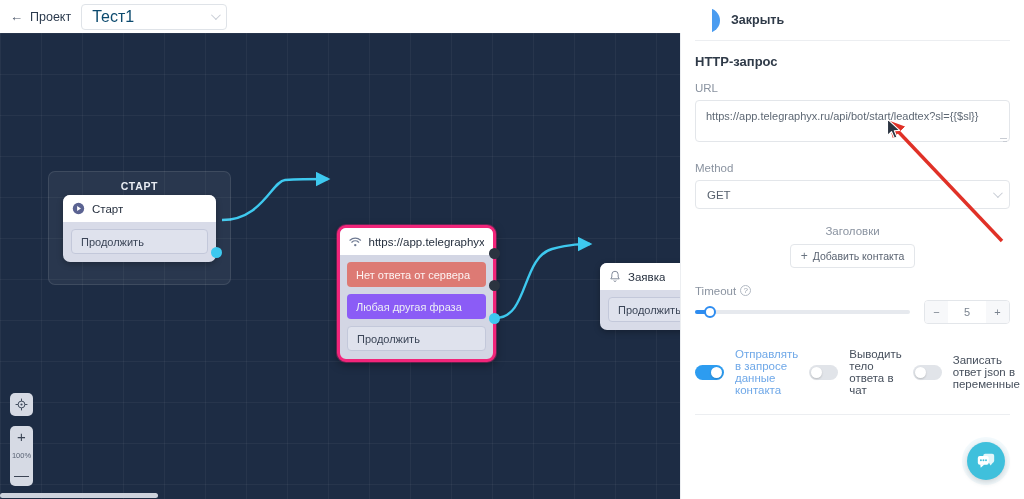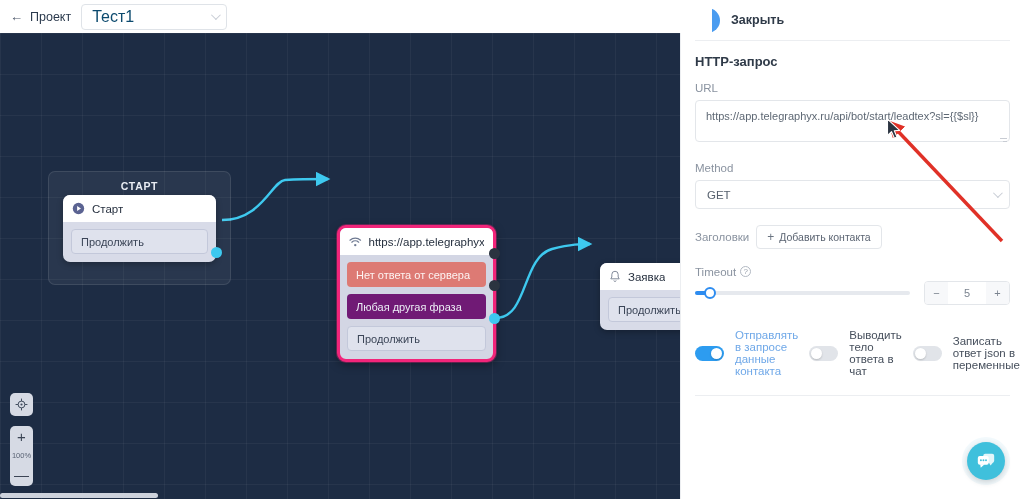--- a/index.html
+++ b/index.html
@@ -67,21 +67,21 @@
     gap: 7px; padding: 0 9px;
   }
   .node-title { font-size: 11.5px; color: #26303f; white-space: nowrap; overflow: hidden; }
   .node-body { padding: 7px 8px 8px 8px; display: flex; flex-direction: column; gap: 7px; }
   .node-btn {
     height: 25px; border-radius: 4px; display: flex; align-items: center;
     padding: 0 9px; font-size: 11px; cursor: pointer;
   }
   .btn-plain { background: #dfe2ed; border: 1px solid #c3c8da; color: #3b4557; }
   .btn-red   { background: #dd7a74; color: #fdf3f2; }
-  .btn-purple{ background: #701a75; color: #eceef6; }
+  .btn-purple{ background: #8b5cf6; color: #eceef6; }
 
   #node-start { left: 63px; top: 162px; width: 153px; }
   #node-http  { left: 337px; top: 192px; width: 159px;
                 border: 3px solid #f2257a; background: #d3d6e4; border-radius: 9px;
                 box-shadow: 0 0 0 1px rgba(242,37,122,.35), 0 3px 10px rgba(0,0,0,.35); }
   #node-http .node-body { padding: 7px 7px 8px 7px; }
   #node-zayavka { left: 600px; top: 230px; width: 140px; }
 
   
   .dot { position: absolute; width: 11px; height: 11px; border-radius: 50%; }
@@ -147,21 +147,21 @@
   .resize-grip i:nth-child(1) { width: 7px; margin-left: 0; }
   .resize-grip i:nth-child(2) { width: 4px; margin-left: 3px; }
 
   .select-box {
     width: 100%; height: 29px; border: 1px solid #e3e6ea; border-radius: 4px;
     display: flex; align-items: center; justify-content: space-between;
     padding: 0 9px 0 11px; font-size: 11.5px; color: #57616e; cursor: pointer;
     margin-bottom: 16px; background: #fff;
   }
 
-  .headers-row { display: flex; align-items: center; gap: 7px; margin-bottom: 17px; }
+  .headers-row { display: flex; align-items: center; gap: 7px; margin-bottom: 17px; flex-direction: column; }
   .headers-label { font-size: 11.5px; color: #8a93a0; }
   .add-header-btn {
     border: 1px solid #e3e6ea; border-radius: 4px; background: #fff;
     height: 24px; padding: 0 10px; font-size: 10.5px; color: #5b6472;
     display: flex; align-items: center; gap: 5px; cursor: pointer;
   }
   .plus-sign { font-size: 12px; color: #6a7481; line-height: 1; }
 
   .timeout-label { font-size: 11.5px; color: #8a93a0; display: flex; gap: 4px; margin-bottom: 3px; }
   .help-circle {

